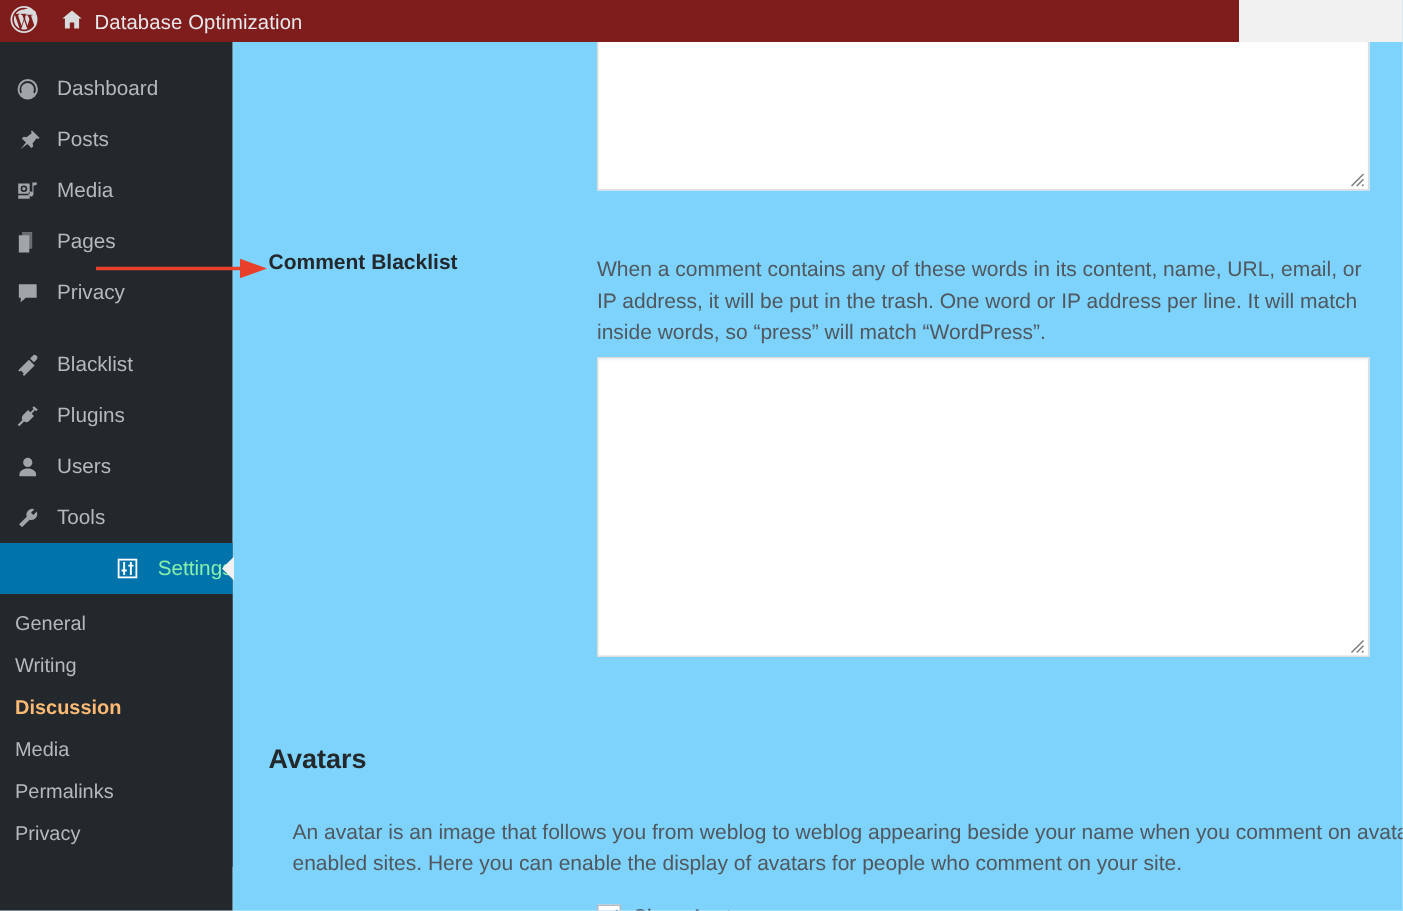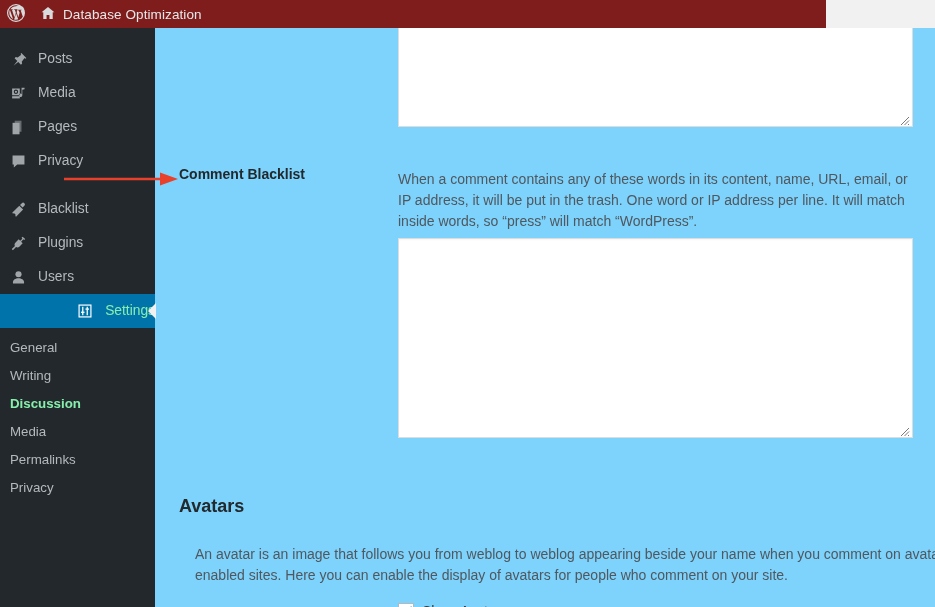--- a/index.html
+++ b/index.html
@@ -76,21 +76,21 @@
   }
   #submenu { padding: 6px 0 8px 0; background: #23282d; }
   .submenu-item {
     display: block;
     padding: 6px 0 6px 10px;
     font-size: 13.3px;
     color: #b4b9be;
     line-height: 16px;
     cursor: pointer;
   }
-  .submenu-item.current { color: #86efac; font-weight: bold; }
+  .submenu-item.current { color: #fdba74; font-weight: bold; }
 
   
   #content {
     position: absolute; top: 28px; left: 155px;
     width: 780px; height: 579px;
     background: #7dd3fc;
     overflow: hidden;
   }
 
   .row-label {
@@ -181,20 +181,28 @@
       </svg>
     </span>
     <span class="ab-label">Database Optimization</span>
   </div>
 </div>
 
 <div id="sidebar">
 
   <div class="menu-sep"></div>
 
+  <div class="menu-item">
+    <span class="mi-icon">
+      <svg width="17" height="17" viewBox="0 0 20 20" fill="currentColor">
+        <path d="M10 2a8 8 0 100 16 8 8 0 000-16zm0 1.6a6.4 6.4 0 016.4 6.4c0 1.2-.33 2.31-.9 3.27l-1.2-.9c.35-.7.55-1.5.55-2.37a5 5 0 10-10 0c0 .87.2 1.67.55 2.37l-1.2.9A6.34 6.34 0 013.6 10 6.4 6.4 0 0110 3.6zm3.2 2.6l-3.9 3.1a1.35 1.35 0 00.6 2.45 1.35 1.35 0 001.45-1.3l1.85-4.25z"></path>
+      </svg>
+    </span>
+    <span class="mi-label">Dashboard</span>
+  </div>
 
   <div class="menu-item">
     <span class="mi-icon">
       <svg width="17" height="17" viewBox="0 0 20 20" fill="currentColor">
         <path d="M13.4 2.3l-1.1 1.1 1 1-4.3 3.3-2.2-.5-1.4 1.4 3.2 3.2-4.2 5.3 5.3-4.2 3.2 3.2 1.4-1.4-.5-2.2 3.3-4.3 1 1 1.1-1.1-5.8-5.8z"></path>
       </svg>
     </span>
     <span class="mi-label">Posts</span>
   </div>
 
@@ -250,20 +258,28 @@
   <div class="menu-item">
     <span class="mi-icon">
       <svg width="17" height="17" viewBox="0 0 20 20" fill="currentColor">
         <circle cx="10" cy="6.2" r="3.6"></circle>
         <path d="M10 11c-3.6 0-6.5 2-6.5 4.5V17h13v-1.5C16.5 13 13.6 11 10 11z"></path>
       </svg>
     </span>
     <span class="mi-label">Users</span>
   </div>
 
+  <div class="menu-item">
+    <span class="mi-icon">
+      <svg width="17" height="17" viewBox="0 0 20 20" fill="currentColor">
+        <path d="M17 4.8l-2.6 2.6-1.8-1.8L15.2 3a4.6 4.6 0 00-6 5.8l-6 6 2.3 2.3 6-6a4.6 4.6 0 005.5-6.3z"></path>
+      </svg>
+    </span>
+    <span class="mi-label">Tools</span>
+  </div>
 
   <div class="menu-item current">
     <span class="mi-icon">
       <svg width="16" height="16" viewBox="0 0 20 20" fill="none" stroke="currentColor" stroke-width="1.6">
         <rect x="2.2" y="2.2" width="15.6" height="15.6" rx="1" fill="currentColor" opacity="0"></rect>
         <rect x="2.6" y="2.6" width="14.8" height="14.8" stroke="currentColor" stroke-width="1.5"></rect>
         <line x1="7.2" y1="4.6" x2="7.2" y2="15.4"></line>
         <line x1="12.8" y1="4.6" x2="12.8" y2="15.4"></line>
         <line x1="5" y1="11.6" x2="9.4" y2="11.6"></line>
         <line x1="10.6" y1="7.6" x2="15" y2="7.6"></line>

